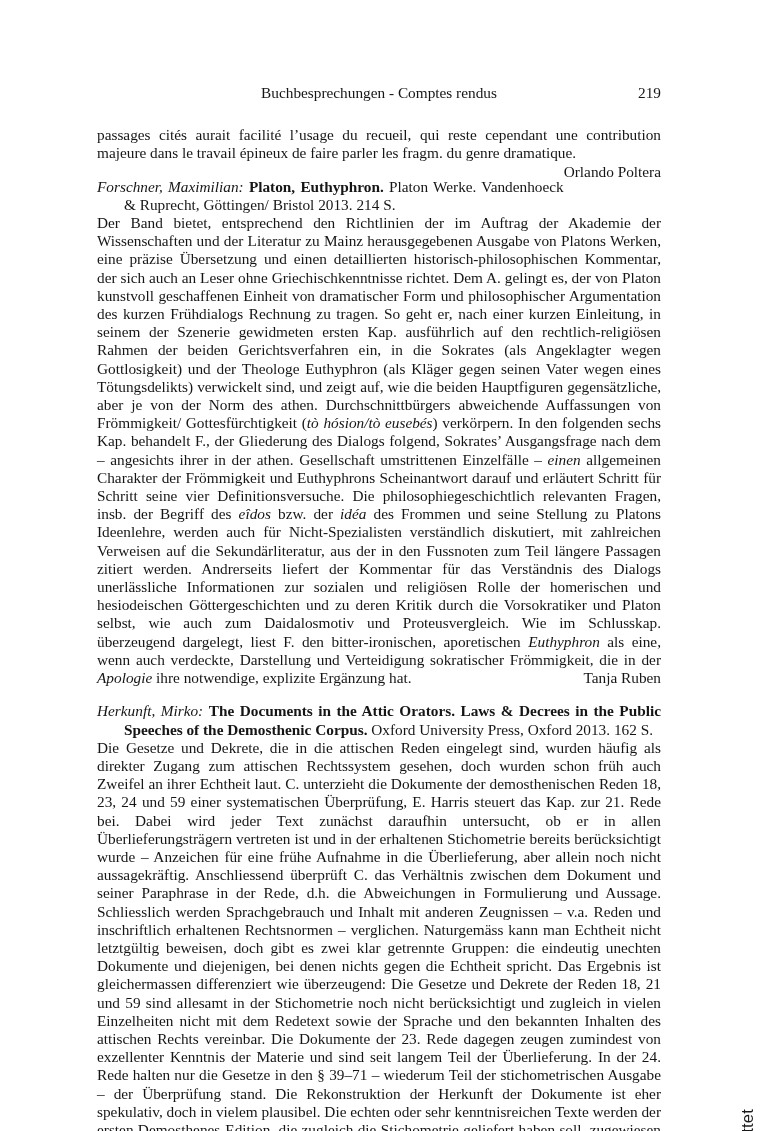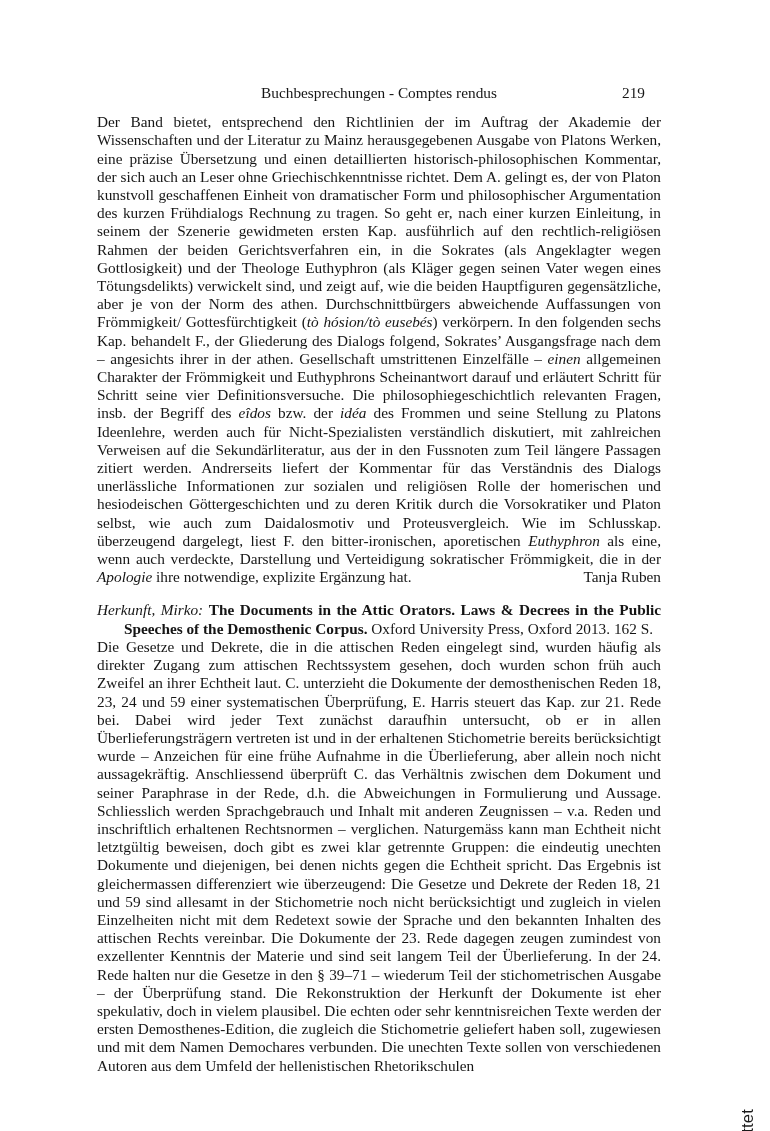--- a/index.html
+++ b/index.html
@@ -14,29 +14,29 @@
   .column{
     position:absolute;
     left:97px;top:84px;
     width:564px;
     font-size:15.3px;
     line-height:18.2px;
   }
   .running-head{
     position:relative;
     width:100%;
-    margin-bottom:11px;
+    margin-bottom:24px;
   }
   .running-head .rh-title{
     display:block;
     text-align:center;
   }
   .running-head .rh-page{
     position:absolute;
-    right:16px;top:0;
+    right:0;top:0;
   }
   p.body-par{
     margin:0;
     text-align:justify;
   }
   .review-heading{
     margin:15px 0 0 0;
     text-align:justify;
     padding-left:27px;
     text-indent:-27px;
@@ -64,21 +64,23 @@
 
 <div class="page">
 
   <div class="column">
 
     <div class="running-head">
       <span class="rh-title">Buchbesprechungen - Comptes rendus</span>
       <span class="rh-page">219</span>
     </div>
 
+    <p class="body-par"><span>passages cités aurait facilité l’usage du recueil, qui reste cependant une contribution majeure dans le travail épineux de faire parler les fragm. du genre dramatique.</span><span class="sig">Orlando Poltera</span></p>
 
+    <p class="review-heading"><span class="seg-i">Forschner, Maximilian:</span><span> </span><span class="seg-b">Platon, Euthyphron.</span><span> Platon Werke. Vandenhoeck &amp; Ruprecht, Göttingen/ Bristol 2013. 214 S.</span></p>
 
     <p class="body-par"><span><span>Der Band bietet, entsprechend den Richtlinien der im Auftrag der Akademie der Wissenschaften und der Literatur zu Mainz herausgegebenen Ausgabe von Platons Werken, eine präzise Übersetzung und einen detaillierten historisch-philosophischen Kommentar, der sich auch an Leser ohne Griechischkenntnisse richtet. Dem A. gelingt es, der von Platon kunstvoll geschaffenen Einheit von dramatischer Form und philosophischer Argumentation des kurzen Frühdialogs Rechnung zu tragen. So geht er, nach einer kurzen Einleitung, in seinem der Szenerie gewidmeten ersten Kap. ausführlich auf den rechtlich-religiösen Rahmen der beiden Gerichtsverfahren ein, in die Sokrates (als Angeklagter wegen Gottlosigkeit) und der Theologe Euthyphron (als Kläger gegen seinen Vater wegen eines Tötungsdelikts) verwickelt sind, und zeigt auf, wie die beiden Hauptfiguren gegensätzliche, aber je von der Norm des athen. Durchschnittbürgers abweichende Auffassungen von Frömmigkeit/ Gottesfürchtigkeit (</span><span class="seg-i">tò hósion/tò eusebés</span><span>) verkörpern. In den folgenden sechs Kap. behandelt F., der Gliederung des Dialogs folgend, Sokrates’ Ausgangsfrage nach dem – angesichts ihrer in der athen. Gesellschaft umstrittenen Einzelfälle – </span><span class="seg-i">einen</span><span> allgemeinen Charakter der Frömmigkeit und Euthyphrons Scheinantwort darauf und erläutert Schritt für Schritt seine vier Definitionsversuche. Die philosophiegeschichtlich relevanten Fragen, insb. der Begriff des </span><span class="seg-i">eîdos</span><span> bzw. der </span><span class="seg-i">idéa</span><span> des Frommen und seine Stellung zu Platons Ideenlehre, werden auch für Nicht-Spezialisten verständlich diskutiert, mit zahlreichen Verweisen auf die Sekundärliteratur, aus der in den Fussnoten zum Teil längere Passagen zitiert werden. Andrerseits liefert der Kommentar für das Verständnis des Dialogs unerlässliche Informationen zur sozialen und religiösen Rolle der homerischen und hesiodeischen Göttergeschichten und zu deren Kritik durch die Vorsokratiker und Platon selbst, wie auch zum Daidalosmotiv und Proteusvergleich. Wie im Schlusskap. überzeugend dargelegt, liest F. den bitter-ironischen, aporetischen </span><span class="seg-i">Euthyphron</span><span> als eine, wenn auch verdeckte, Darstellung und Verteidigung sokratischer Frömmigkeit, die in der </span><span class="seg-i">Apologie</span><span> ihre notwendige, explizite Ergänzung hat.</span></span><span class="sig">Tanja Ruben</span></p>
 
     <p class="review-heading"><span class="seg-i">Herkunft, Mirko:</span><span> </span><span class="seg-b">The Documents in the Attic Orators. Laws &amp; Decrees in the Public Speeches of the Demosthenic Corpus.</span><span> Oxford University Press, Oxford 2013. 162 S.</span></p>
 
     <p class="body-par"><span><span>Die Gesetze und Dekrete, die in die attischen Reden eingelegt sind, wurden häufig als direkter Zugang zum attischen Rechtssystem gesehen, doch wurden schon früh auch Zweifel an ihrer Echtheit laut. C. unterzieht die Dokumente der demosthenischen Reden 18, 23, 24 und 59 einer systematischen Überprüfung, E. Harris steuert das Kap. zur 21. Rede bei. Dabei wird jeder Text zunächst daraufhin untersucht, ob er in allen Überlieferungsträgern vertreten ist und in der erhaltenen Stichometrie bereits berücksichtigt wurde – Anzeichen für eine frühe Aufnahme in die Überlieferung, aber allein noch nicht aussagekräftig. Anschliessend überprüft C. das Verhältnis zwischen dem Dokument und seiner Paraphrase in der Rede, d.h. die Abweichungen in Formulierung und Aussage. Schliesslich werden Sprachgebrauch und Inhalt mit anderen Zeugnissen – v.a. Reden und inschriftlich erhaltenen Rechtsnormen – verglichen. Naturgemäss kann man Echtheit nicht letztgültig beweisen, doch gibt es zwei klar getrennte Gruppen: die eindeutig unechten Dokumente und diejenigen, bei denen nichts gegen die Echtheit spricht. Das Ergebnis ist gleichermassen differenziert wie überzeugend: Die Gesetze und Dekrete der Reden 18, 21 und 59 sind allesamt in der Stichometrie noch nicht berücksichtigt und zugleich in vielen Einzelheiten nicht mit dem Redetext sowie der Sprache und den bekannten Inhalten des attischen Rechts vereinbar. Die Dokumente der 23. Rede dagegen zeugen zumindest von exzellenter Kenntnis der Materie und sind seit langem Teil der Überlieferung. In der 24. Rede halten nur die Gesetze in den § 39–71 – wiederum Teil der stichometrischen Ausgabe – der Überprüfung stand. Die Rekonstruktion der Herkunft der Dokumente ist eher spekulativ, doch in vielem plausibel. Die echten oder sehr kenntnisreichen Texte werden der ersten Demosthenes-Edition, die zugleich die Stichometrie geliefert haben soll, zugewiesen und mit dem Namen Demochares verbunden. Die unechten Texte sollen von verschiedenen Autoren aus dem Umfeld der hellenistischen Rhetorikschulen</span></span></p>
 
   </div>
 
   <div class="sidebar"><span> – Open Access erst ab 1.12.2015 gestattet</span></div>

